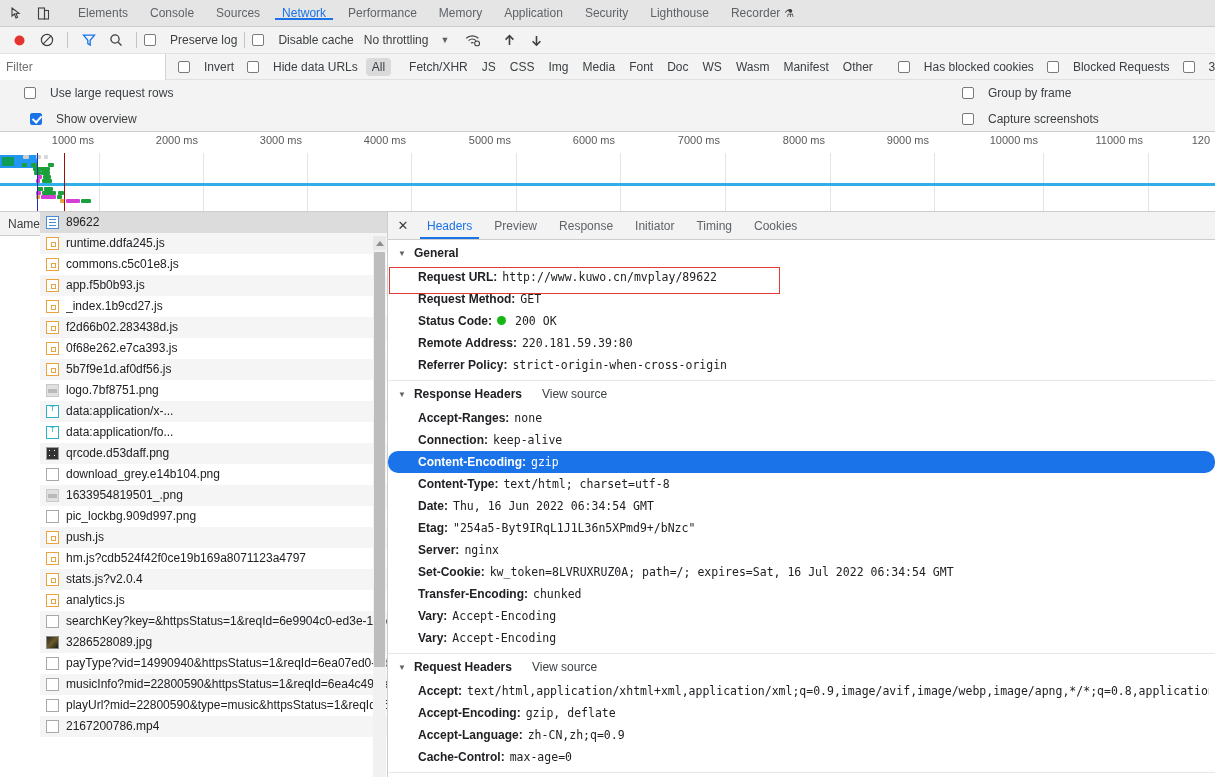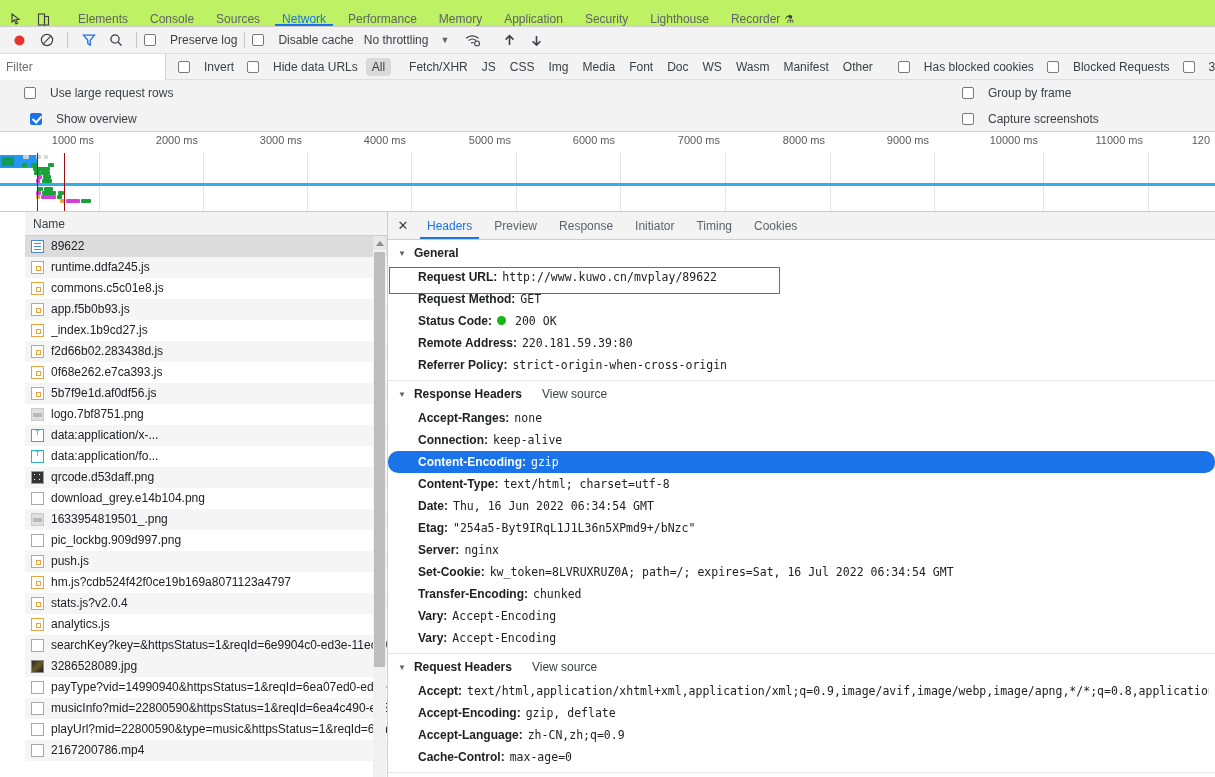--- a/index.html
+++ b/index.html
@@ -11,23 +11,23 @@
     font-family: "Liberation Sans", sans-serif;
     font-size: 12px;
     color: #202124;
     -webkit-font-smoothing: antialiased;
   }
   .app { width: 1215px; height: 777px; display: flex; flex-direction: column; background:#fff; }
 
   
   .tabstrip {
     height: 27px; min-height: 27px;
-    background: #bef264;
+    background: #e5e5e5;
     border-bottom: 1px solid #cdcdcd;
-    display: flex; align-items: flex-end;
+    display: flex; align-items: center;
     padding-left: 4px;
   }
   .tb-icon {
     width: 26px; display: flex; align-items: center; justify-content: center;
     cursor: pointer;
   }
   .tb-sep { width: 1px; background: #cacaca; margin: 5px 6px 5px 4px; }
   .tab {
     display: flex; align-items: center;
     padding: 0 11px;
@@ -116,22 +116,22 @@
     position: absolute; left: 0; top: 23px; width: 38px; height: 13px;
     background: #2196f3;
   }
   .ov-selbox i { position: absolute; left: 2px; top: 2px; width: 12px; height: 9px; background: #0f9d58; }
 
   
   .main { flex: 1; display: flex; min-height: 0; }
 
   
   .listpane {
-    width: 388px; min-width: 388px; display: flex; flex-direction: column;
-    border-right: 1px solid #cdcdcd; background: #fff; position: relative; padding-left: 25px;
+    width: 388px; min-width: 388px; display: flex; flex-direction: row;
+    border-right: 1px solid #cdcdcd; background: #fff; position: relative;
   }
   .list-head {
     height: 24px; min-height: 24px; background: #f3f3f3;
     border-bottom: 1px solid #cdcdcd;
     display: flex; align-items: center; padding-left: 8px;
     font-size: 12px; color: #3c4043;
   }
   .rows { flex: 1; overflow: hidden; position: relative; }
   .row {
     height: 21px; display: flex; align-items: center;

